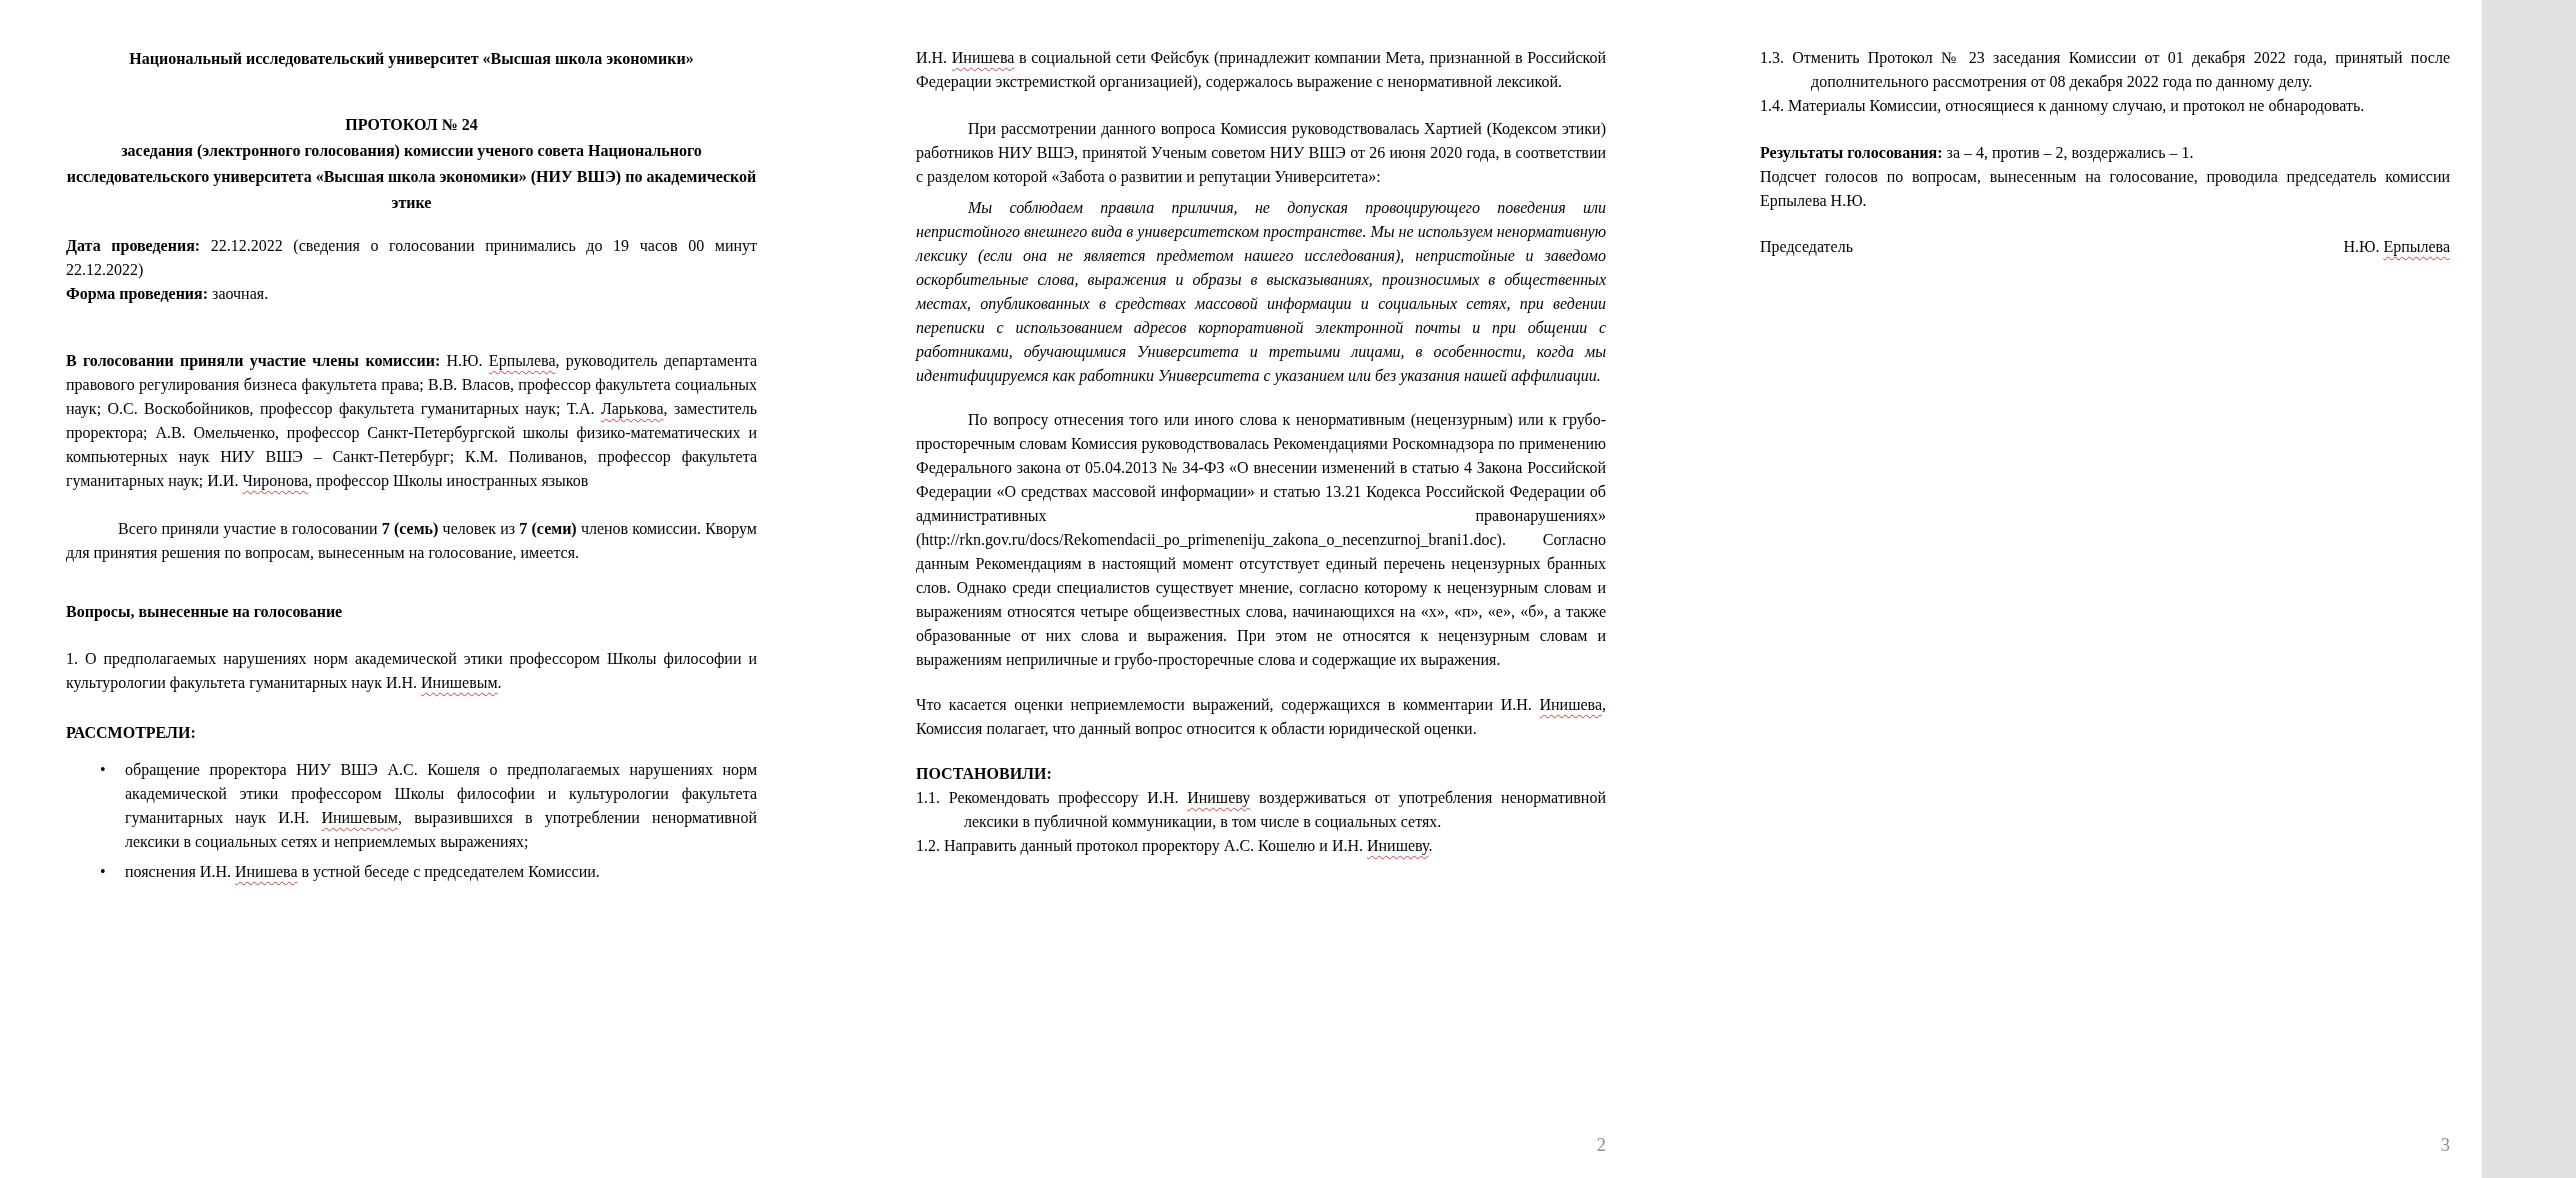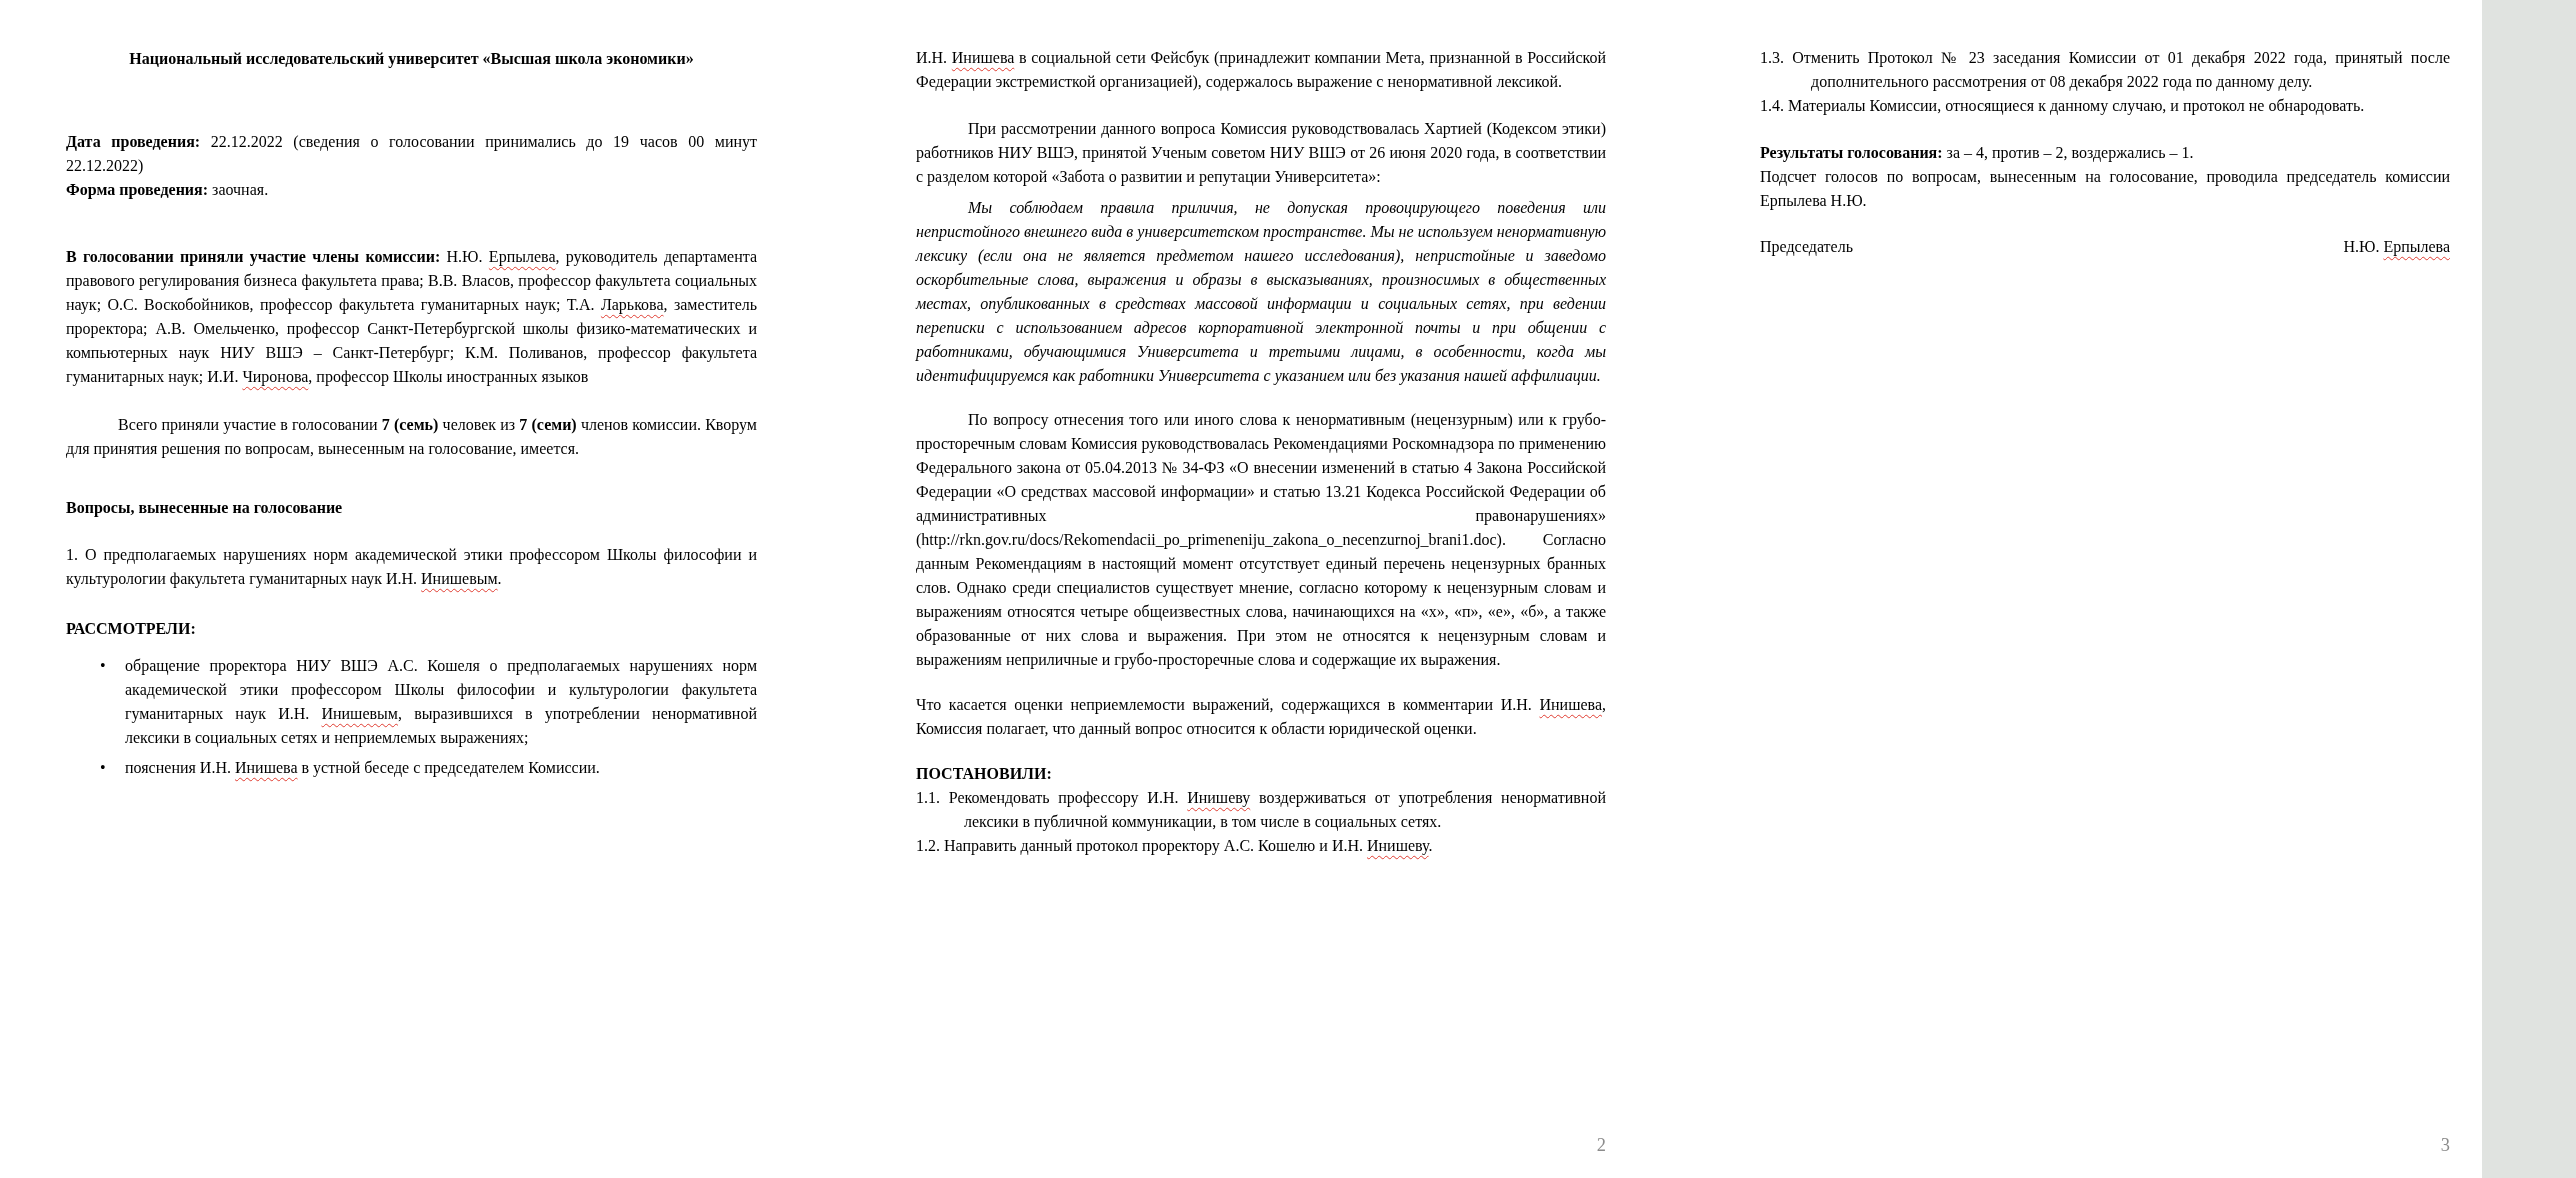--- a/index.html
+++ b/index.html
@@ -47,20 +47,21 @@
 </style>
 </head>
 <body>
 
 <div>
 
   <div class="page" id="p1">
     <div class="content">
         <p class="center b"><span>Национальный исследовательский университет «Высшая школа экономики»</span></p>
         <div class="spacer" style="height: 40px;"></div>
+        <p class="center b"><span>ПРОТОКОЛ № 24</span><br><span>заседания (электронного голосования) комиссии ученого совета Национального исследовательского университета «Высшая школа экономики» (НИУ ВШЭ) по академической этике</span></p>
         <div class="spacer" style="height: 18.4px;"></div>
         <p class="j"><span class="b">Дата проведения:</span><span> 22.12.2022 (сведения о голосовании принимались до 19 часов 00 минут 22.12.2022)</span></p>
         <p class="j"><span class="b">Форма проведения:</span><span> заочная.</span></p>
         <div class="spacer" style="height: 43px;"></div>
         <p class="j"><span class="b">В голосовании приняли участие члены комиссии:</span><span> Н.Ю. </span><span class="sq">Ерпылева</span><span>, руководитель департамента правового регулирования бизнеса факультета права; В.В. Власов, профессор факультета социальных наук; О.С. Воскобойников, профессор факультета гуманитарных наук; Т.А. </span><span class="sq">Ларькова</span><span>, заместитель проректора; А.В. Омельченко, профессор Санкт-Петербургской школы физико-математических и компьютерных наук НИУ ВШЭ – Санкт-Петербург; К.М. Поливанов, профессор факультета гуманитарных наук; И.И. </span><span class="sq">Чиронова</span><span>, профессор Школы иностранных языков</span></p>
         <div class="spacer" style="height: 23.5px;"></div>
         <p class="j ind"><span>Всего приняли участие в голосовании </span><span class="b">7 (семь)</span><span> человек из </span><span class="b">7 (семи)</span><span> членов комиссии. Кворум для принятия решения по вопросам, вынесенным на голосование, имеется.</span></p>
         <div class="spacer" style="height: 35px;"></div>
         <p class="b"><span>Вопросы, вынесенные на голосование</span></p>
         <div class="spacer" style="height: 23px;"></div>

